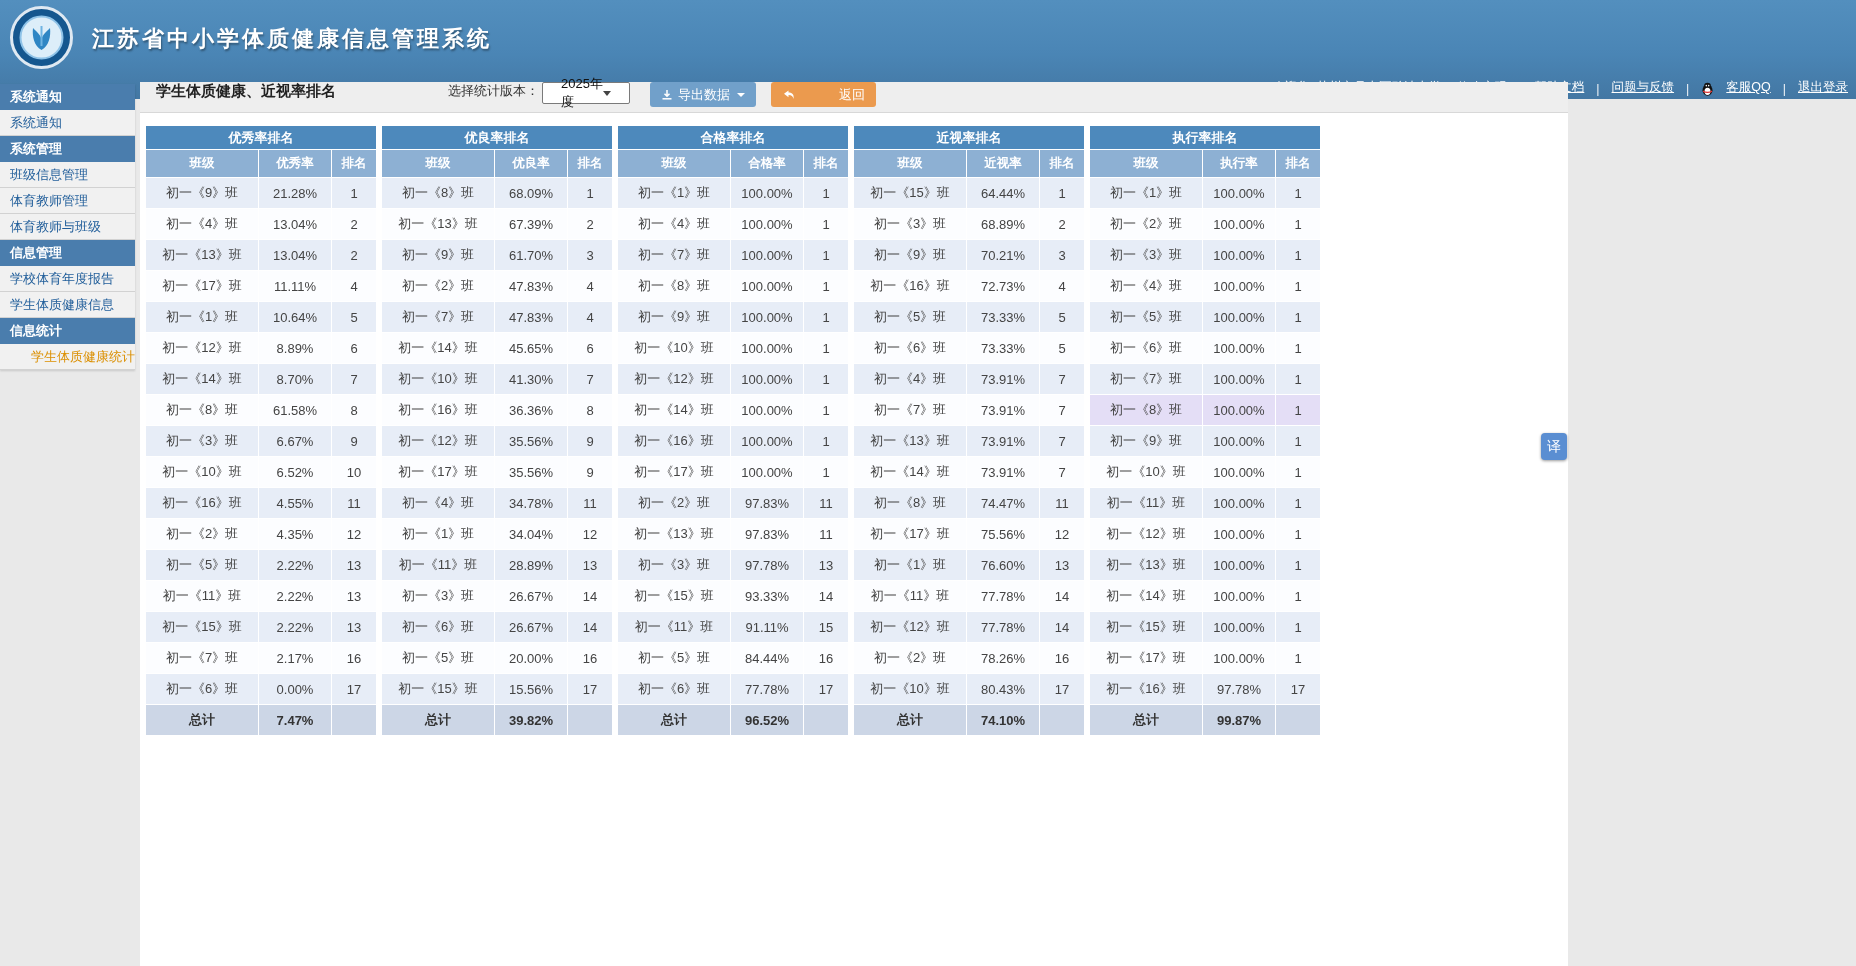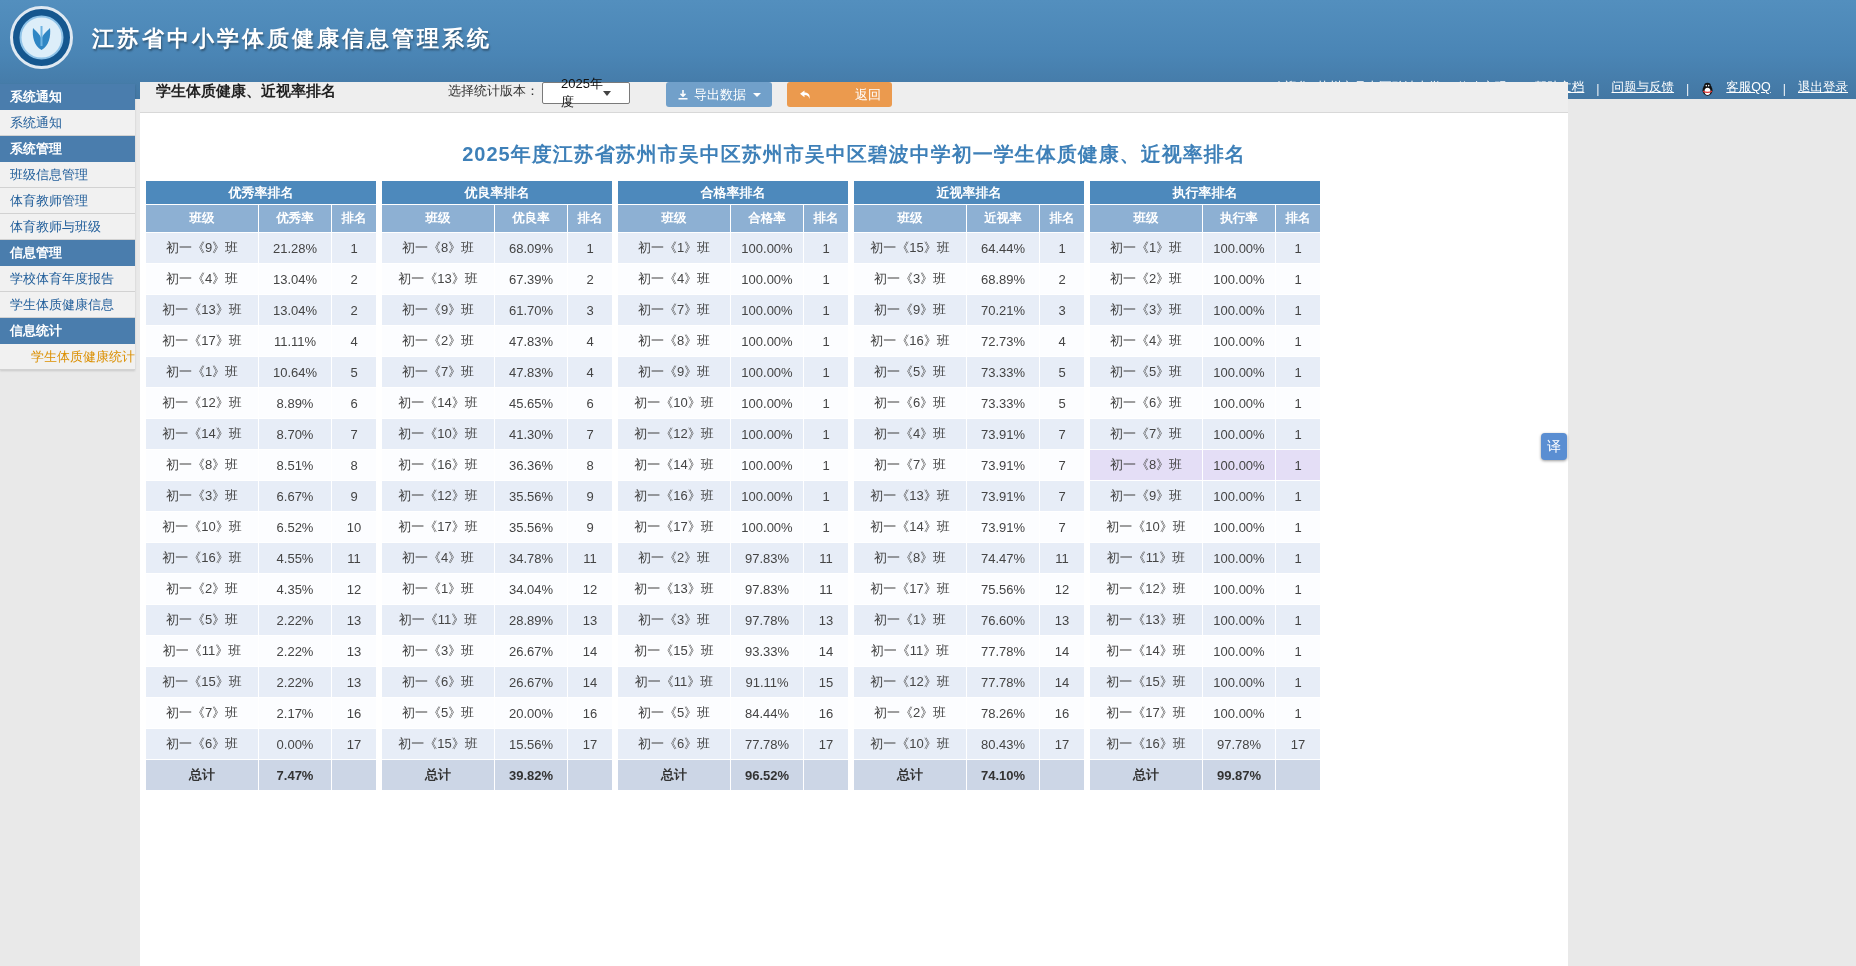--- a/index.html
+++ b/index.html
@@ -33,21 +33,21 @@
   .tb-label { margin-left:112px; font-size:13px; color:#333; }
   .tb-select { margin-left:3px; width:88px; height:22px; background:#fff;
     border:1px solid #7a7a7a; border-radius:2px; display:flex; align-items:center;
     justify-content:space-between; padding:0 18px; font-size:13px; color:#111; cursor:pointer; }
   .caret-dark { width:0; height:0; border-left:4px solid transparent;
     border-right:4px solid transparent; border-top:5px solid #444; }
   .caret-white { width:0; height:0; border-left:4px solid transparent;
     border-right:4px solid transparent; border-top:4px solid #fff; margin-left:2px; }
   .btn { height:25px; border:none; border-radius:3px; color:#fff; font-size:13px;
     display:flex; align-items:center; gap:5px; padding:0 11px; cursor:pointer; }
-  .btn-export { margin-left:36px; background:#71a0ca; }
+  .btn-export { margin-left:20px; background:#71a0ca; }
   .btn-back { margin-left:15px; background:#eb9a4e;gap:44px; }
 
   
   .content { position:absolute; left:140px; top:113px; width:1428px; height:853px;
     background:#fff; }
   .main-title { padding-top:28px; text-align:center; font-size:20px; font-weight:600;
     color:#3e80b8; letter-spacing:1px; }
   .tables { display:flex; gap:4px; margin:12px 0 0 5px; align-items:flex-start; }
   table.rank-table { border-collapse:separate; border-spacing:1px; table-layout:fixed; }
   .rank-table th, .rank-table td { text-align:center; overflow:hidden; white-space:nowrap; }
@@ -138,21 +138,20 @@
     <span style="display:inline-flex;">
       <svg width="13" height="12" viewBox="0 0 13 12">
         <path d="M6.5 1.5 L2 4.8 L6.5 8.2 L6.5 6 C9.5 6 11 7.5 11.5 10 C12.3 6 10.5 3.6 6.5 3.6 Z" fill="#fff"></path>
       </svg>
     </span>
     <span>返回</span>
   </button>
 </div>
 
 <div class="content">
-  <div class="main-title">2025年度江苏省苏州市吴中区苏州市吴中区碧波中学初一学生体质健康、近视率排名</div>
   <div class="tables" id="tables">
       <table class="rank-table">
         <colgroup>
           <col style="width: 112px;">
           <col style="width: 72px;">
           <col style="width: 44px;">
         </colgroup>
         <tbody>
           <tr>
             <th class="group-th" colspan="3">优秀率排名</th>
@@ -192,21 +191,21 @@
             <td>8.89%</td>
             <td>6</td>
           </tr>
           <tr class="odd">
             <td>初一《14》班</td>
             <td>8.70%</td>
             <td>7</td>
           </tr>
           <tr class="even">
             <td>初一《8》班</td>
-            <td>8.51%</td>
+            <td>61.58%</td>
             <td>8</td>
           </tr>
           <tr class="odd">
             <td>初一《3》班</td>
             <td>6.67%</td>
             <td>9</td>
           </tr>
           <tr class="even">
             <td>初一《10》班</td>
             <td>6.52%</td>

